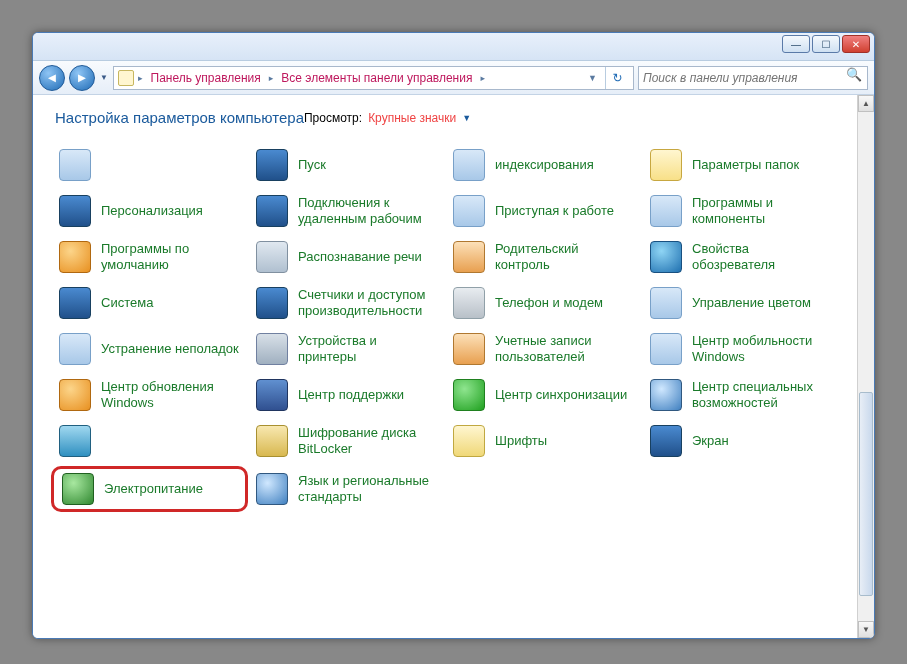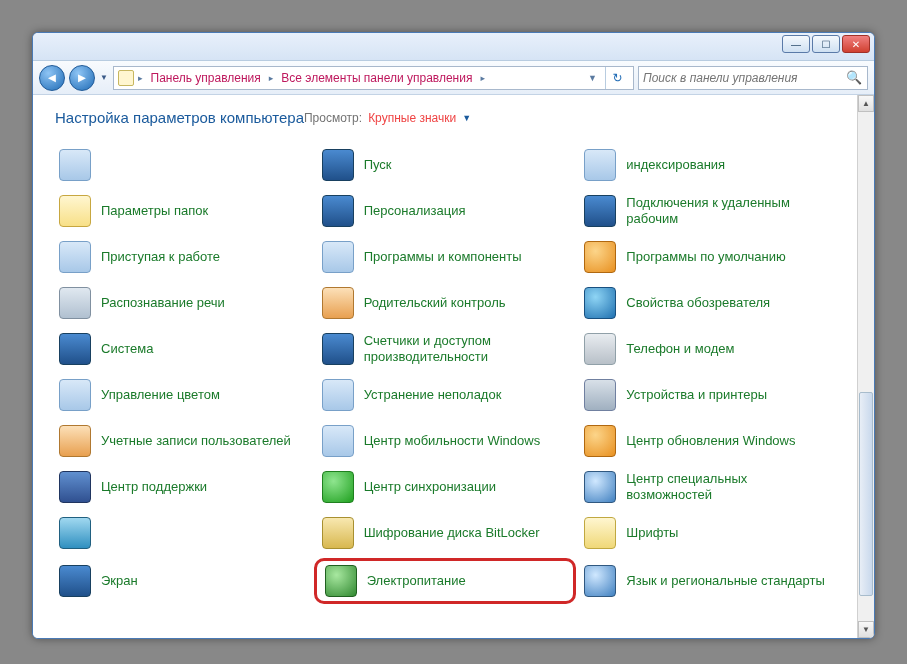--- a/index.html
+++ b/index.html
@@ -97,21 +97,20 @@
     width: 24px; height: 22px;
     border-left: 1px solid #b8cce0;
     display:flex; align-items:center; justify-content:center;
     color: #1f6bb5; font-size: 12px; cursor:pointer;
   }
   .search-bar {
     width: 230px; height: 24px;
     background: #fff;
     border: 1px solid #a8b8cc;
     display: flex;
-    align-items: center;
     padding: 0 4px;
   }
   .search-bar input {
     flex: 1; border: none; outline: none;
     font-style: italic; color: #888;
     font-size: 12px;
     font-family: inherit;
   }
   .search-icon { color: #3c7fc0; font-size: 13px; cursor:pointer; }
   .content {
@@ -130,26 +129,26 @@
     display: flex;
     align-items: center;
     margin-bottom: 16px;
   }
   .page-title {
     color: #1a5a9c;
     font-size: 15px;
     font-weight: normal;
   }
   .view-sel { color: #1a5a9c; font-size: 12px; display:flex; align-items:center; gap:6px;}
-  .view-sel .lbl { color: #737373; }
+  .view-sel .lbl { color: #000000; }
   .view-sel .val { color: #ef4444; cursor:pointer; }
   .view-sel .drop { color: #1a5a9c; font-size: 9px; }
   .grid {
     display: grid;
-    grid-template-columns: repeat(3, 1fr);
+    grid-template-columns: repeat(4, 1fr);
     column-gap: 8px;
   }
   .item {
     display: flex;
     align-items: center;
     gap: 10px;
     padding: 6px 4px;
     min-height: 46px;
     cursor: pointer;
     border-radius: 3px;

